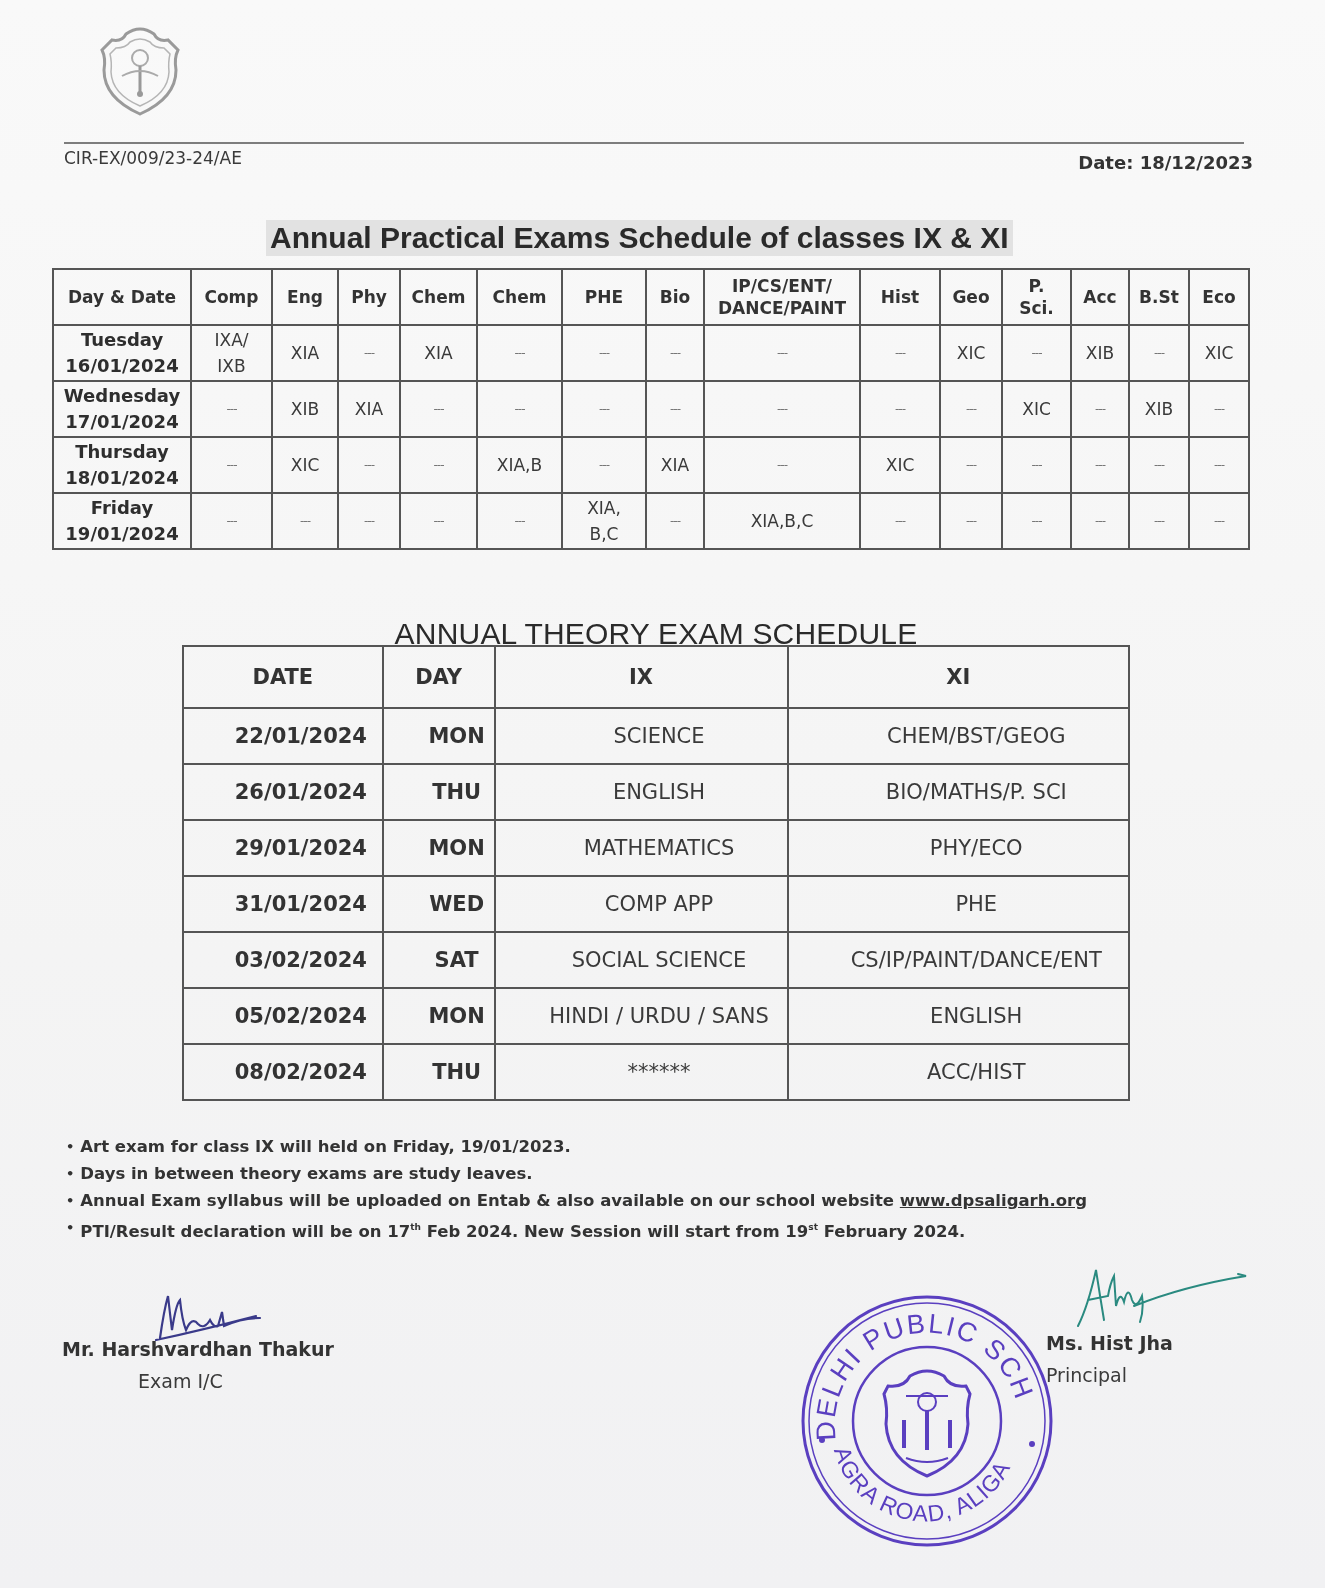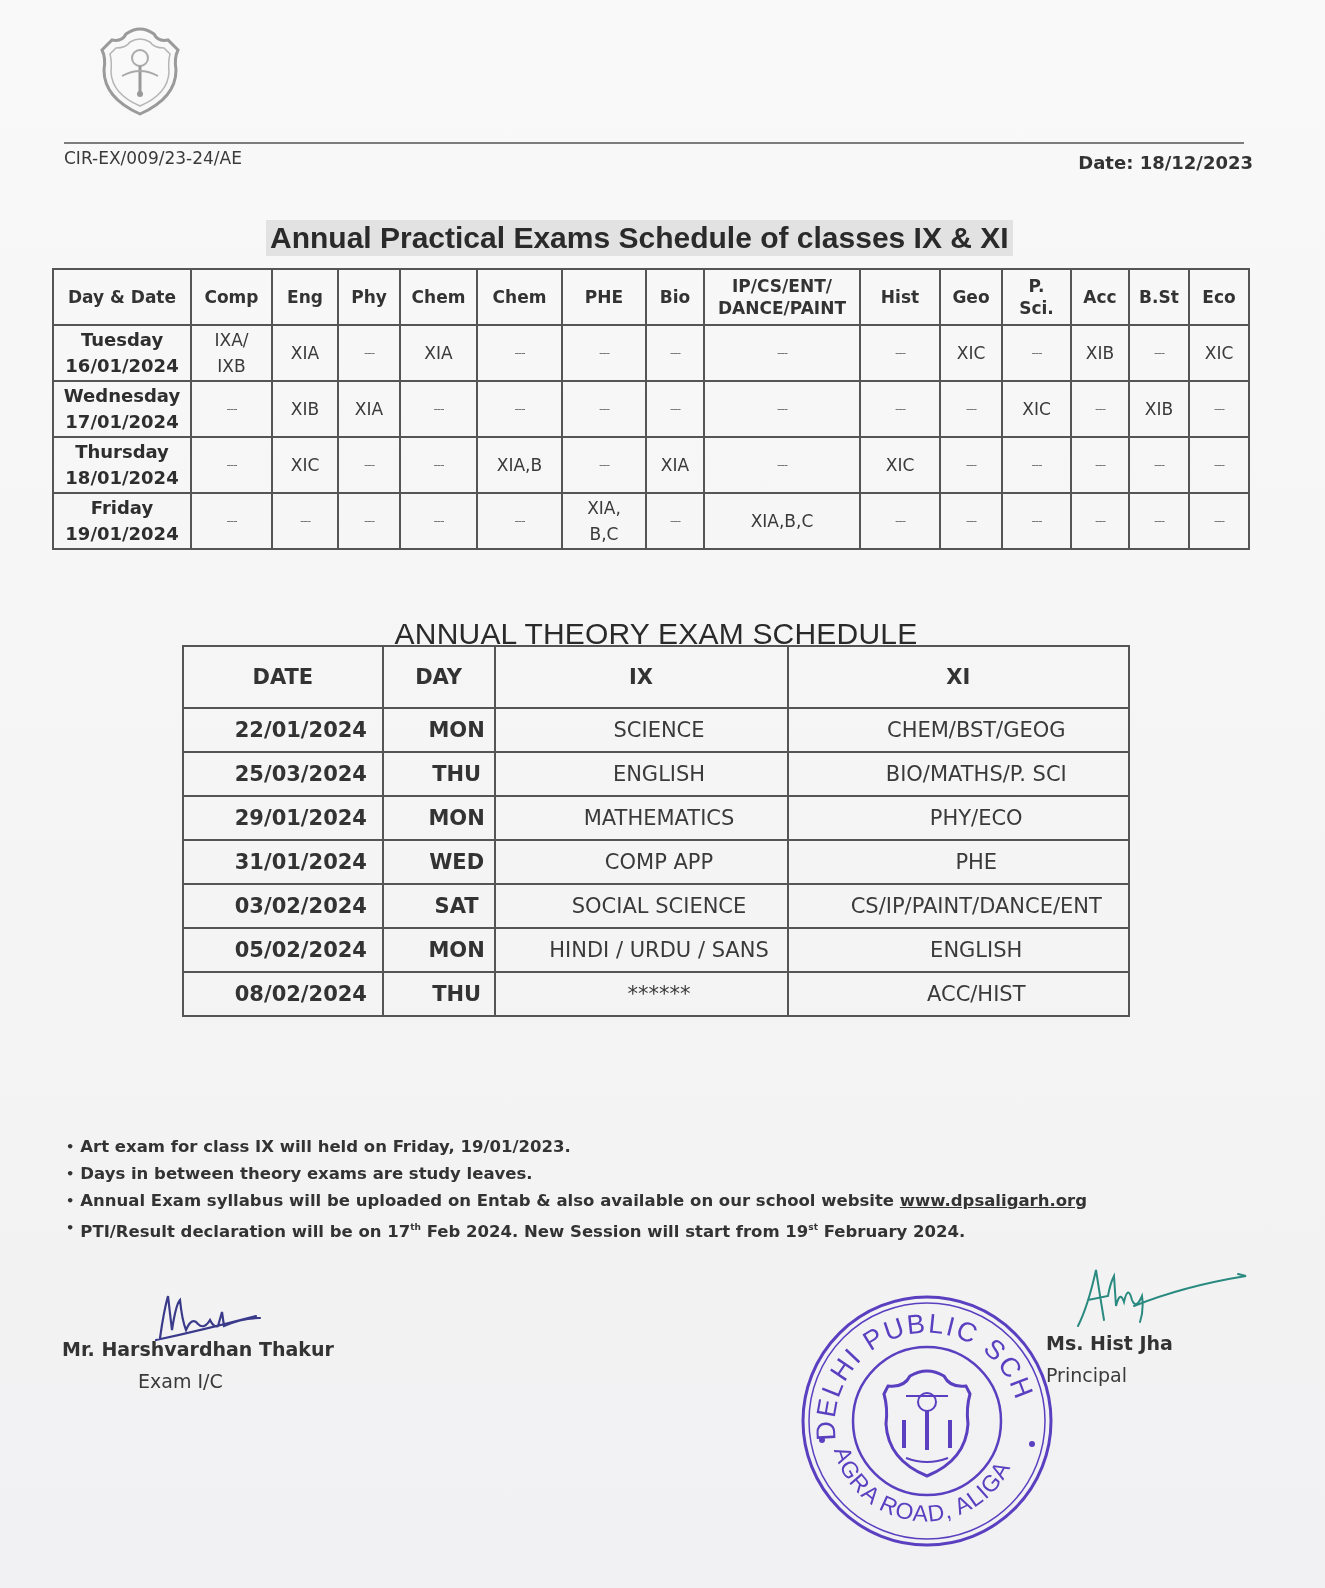--- a/index.html
+++ b/index.html
@@ -63,21 +63,21 @@
     }
     .theory-table {
       position: absolute; left: 182px; top: 645px; width: 948px;
       font-family: "DejaVu Sans", sans-serif; font-size: 21px;
     }
     .theory-table th, .theory-table td {
       border: 2px solid #555; text-align: center; vertical-align: middle;
       color: #3a3a3a; font-weight: normal;
     }
     .theory-table th { height: 62px; font-weight: 600; color: #333; }
-    .theory-table td { height: 44px; padding-left: 36px; }
+    .theory-table td { height: 56px; padding-left: 36px; }
     .theory-table td.tdate, .theory-table td.tday { font-weight: 600; color: #333; }
     .notes {
       position: absolute; left: 66px; top: 1133px;
       font-family: "DejaVu Sans", sans-serif; font-size: 16.5px; font-weight: 600;
       color: #333; line-height: 27px; list-style: none;
     }
     .notes li::before { content: "\2022"; margin-right: 6px; font-size: 13px; vertical-align: top; }
     .notes a { color: #333; text-decoration: underline; }
     .notes sup { font-size: 9px; }
     .sig-left {
@@ -262,21 +262,21 @@
       </tr>
     </thead>
     <tbody>
       <tr>
         <td class="tdate">22/01/2024</td>
         <td class="tday">MON</td>
         <td>SCIENCE</td>
         <td>CHEM/BST/GEOG</td>
       </tr>
       <tr>
-        <td class="tdate">25/03/2024</td>
+        <td class="tdate">26/01/2024</td>
         <td class="tday">THU</td>
         <td>ENGLISH</td>
         <td>BIO/MATHS/P. SCI</td>
       </tr>
       <tr>
         <td class="tdate">29/01/2024</td>
         <td class="tday">MON</td>
         <td>MATHEMATICS</td>
         <td>PHY/ECO</td>
       </tr>

